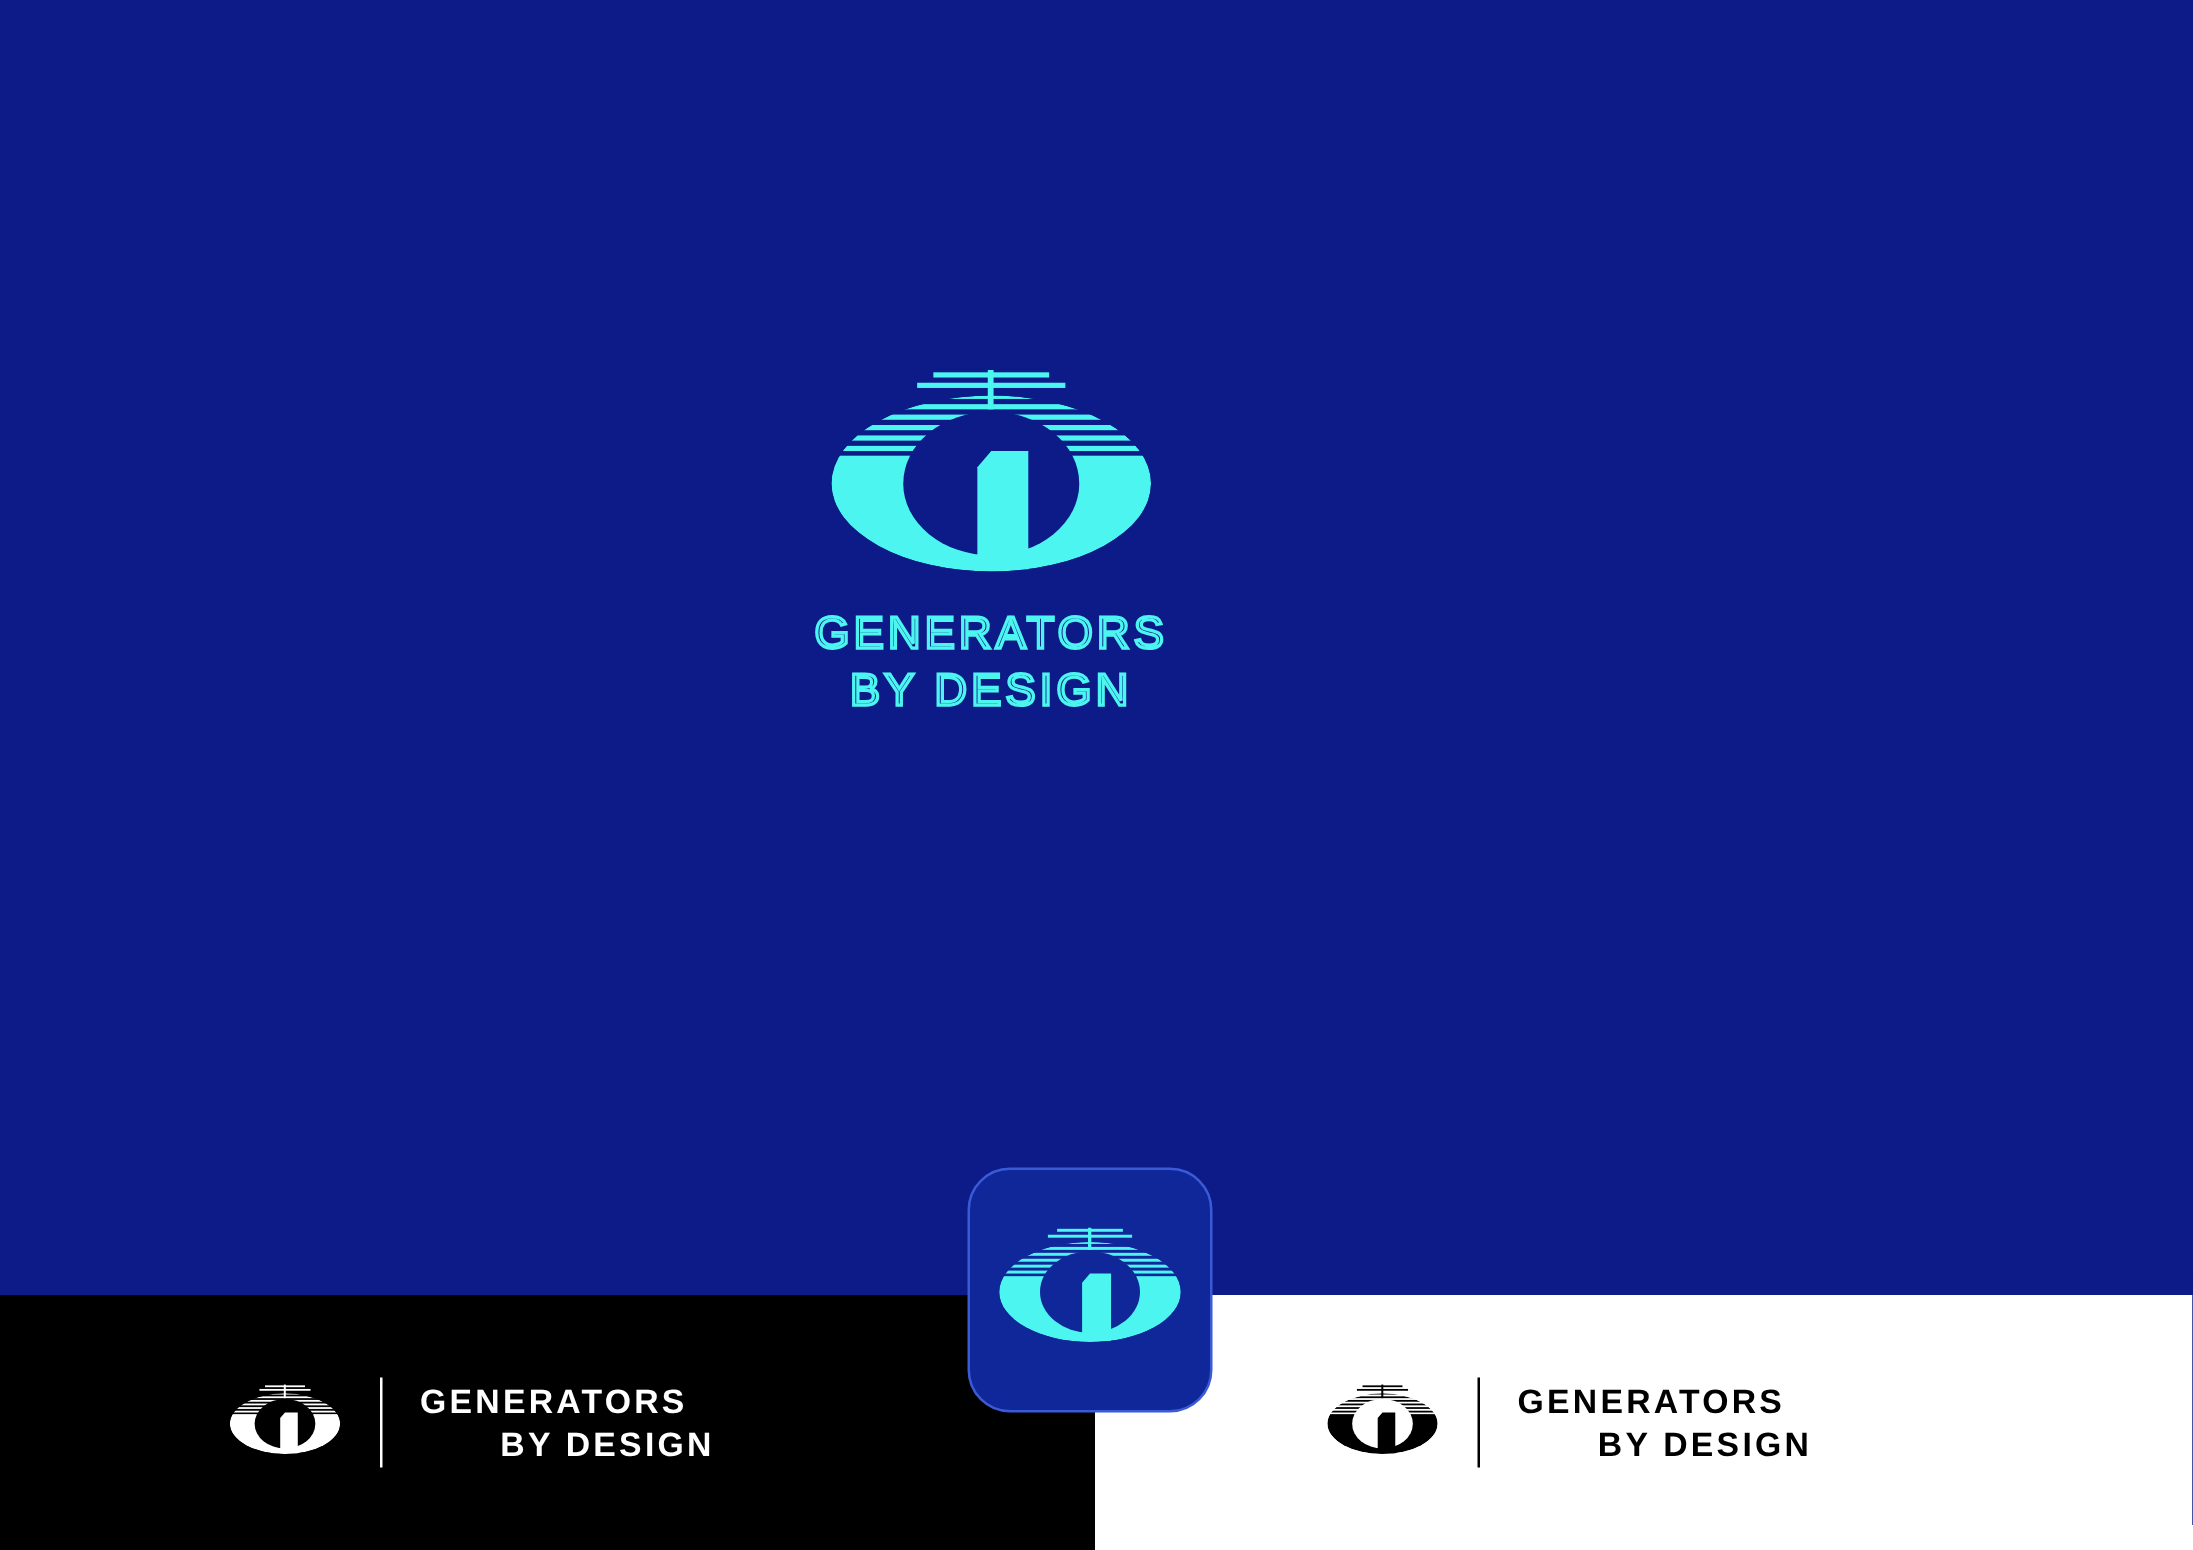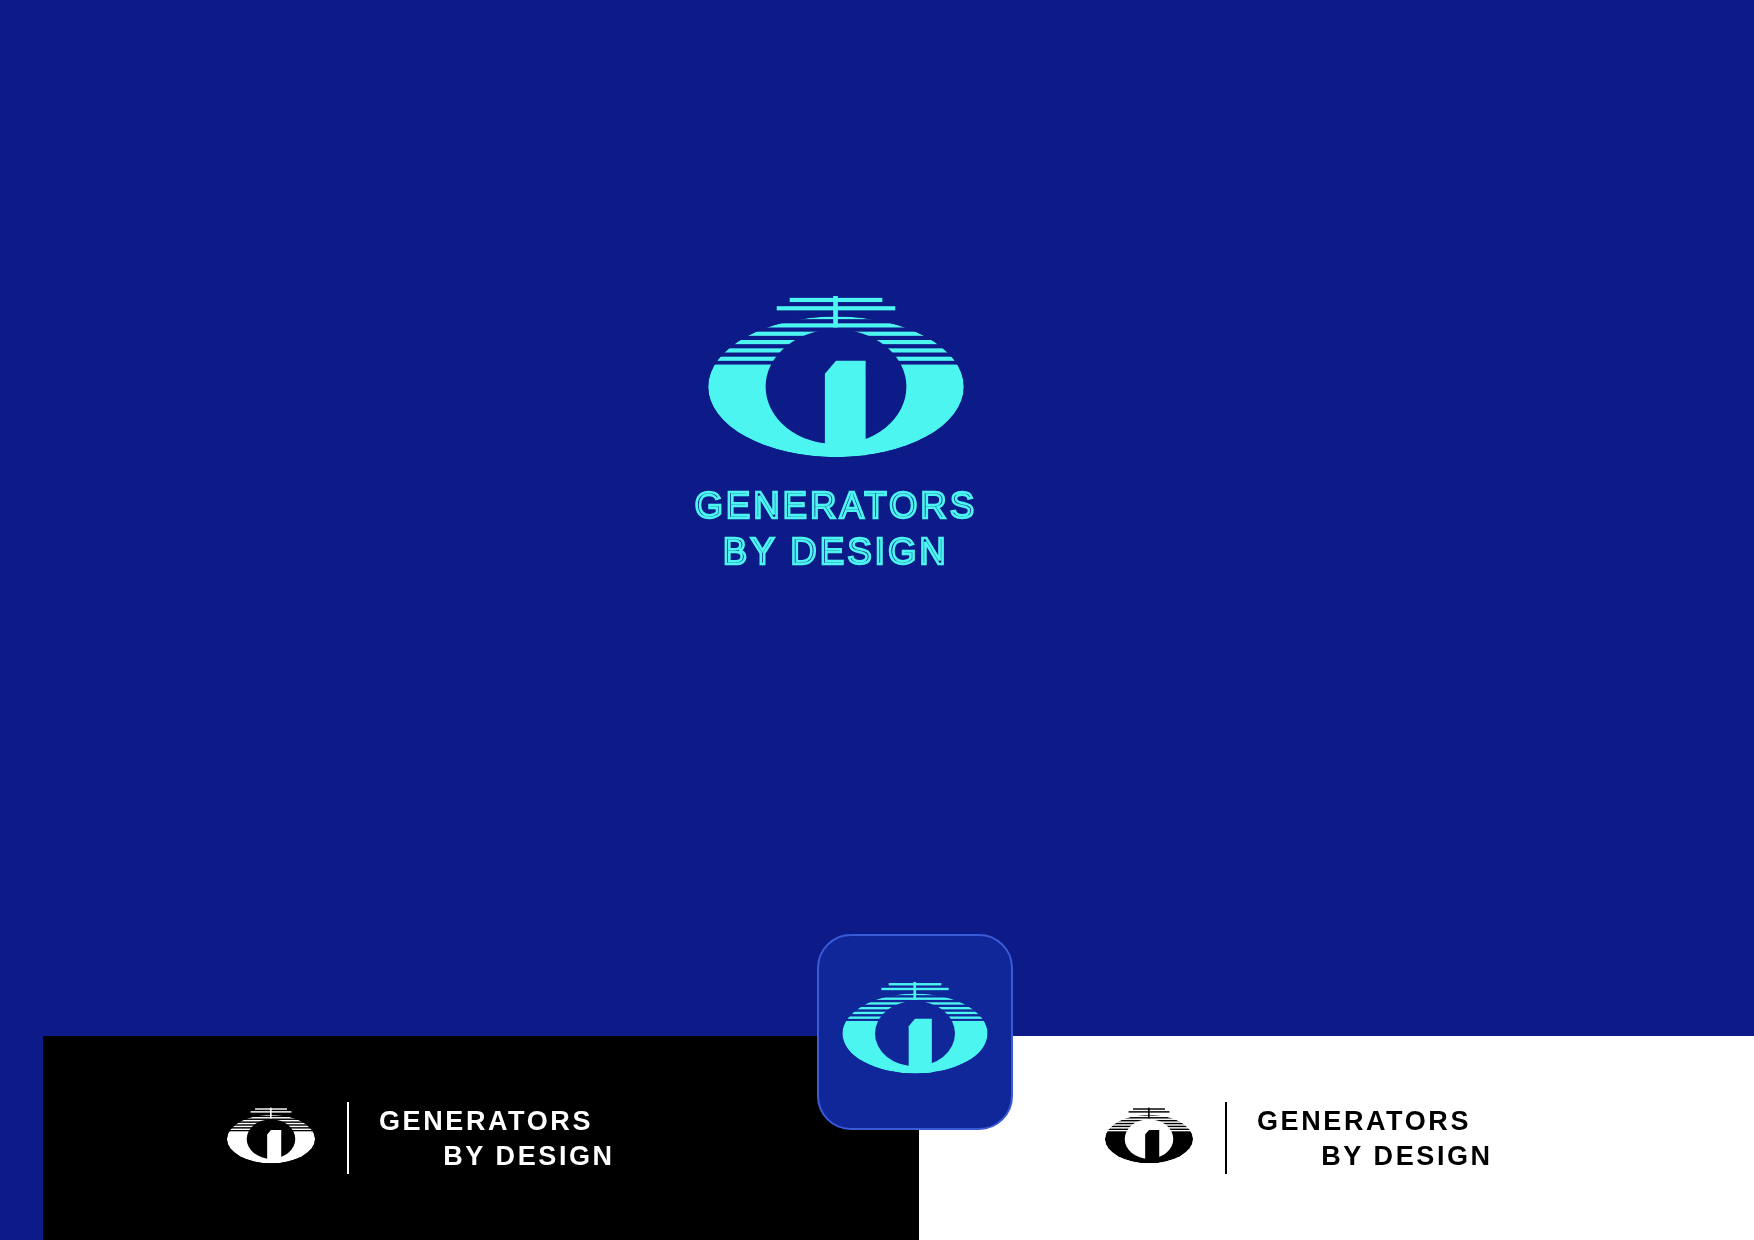--- a/index.html
+++ b/index.html
@@ -4,21 +4,21 @@
 <style>
   * { margin:0; padding:0; box-sizing:border-box; }
   html,body { width:1754px; height:1240px; overflow:hidden; }
   body {
     font-family:"Liberation Sans", sans-serif;
     background:#0c1b87;
     position:relative;
   }
 
   
-  #board { position:absolute; inset:0;margin-left:43px; }
+  #board { position:absolute; inset:0; }
 
   .panel-main {
     position:absolute; left:0; top:0; width:1754px; height:1036px;
     background:#0c1b87;
   }
   .panel-black {
     position:absolute; left:0; top:1036px; width:876px; height:204px;
     background:#000000;
   }
   .panel-white {

